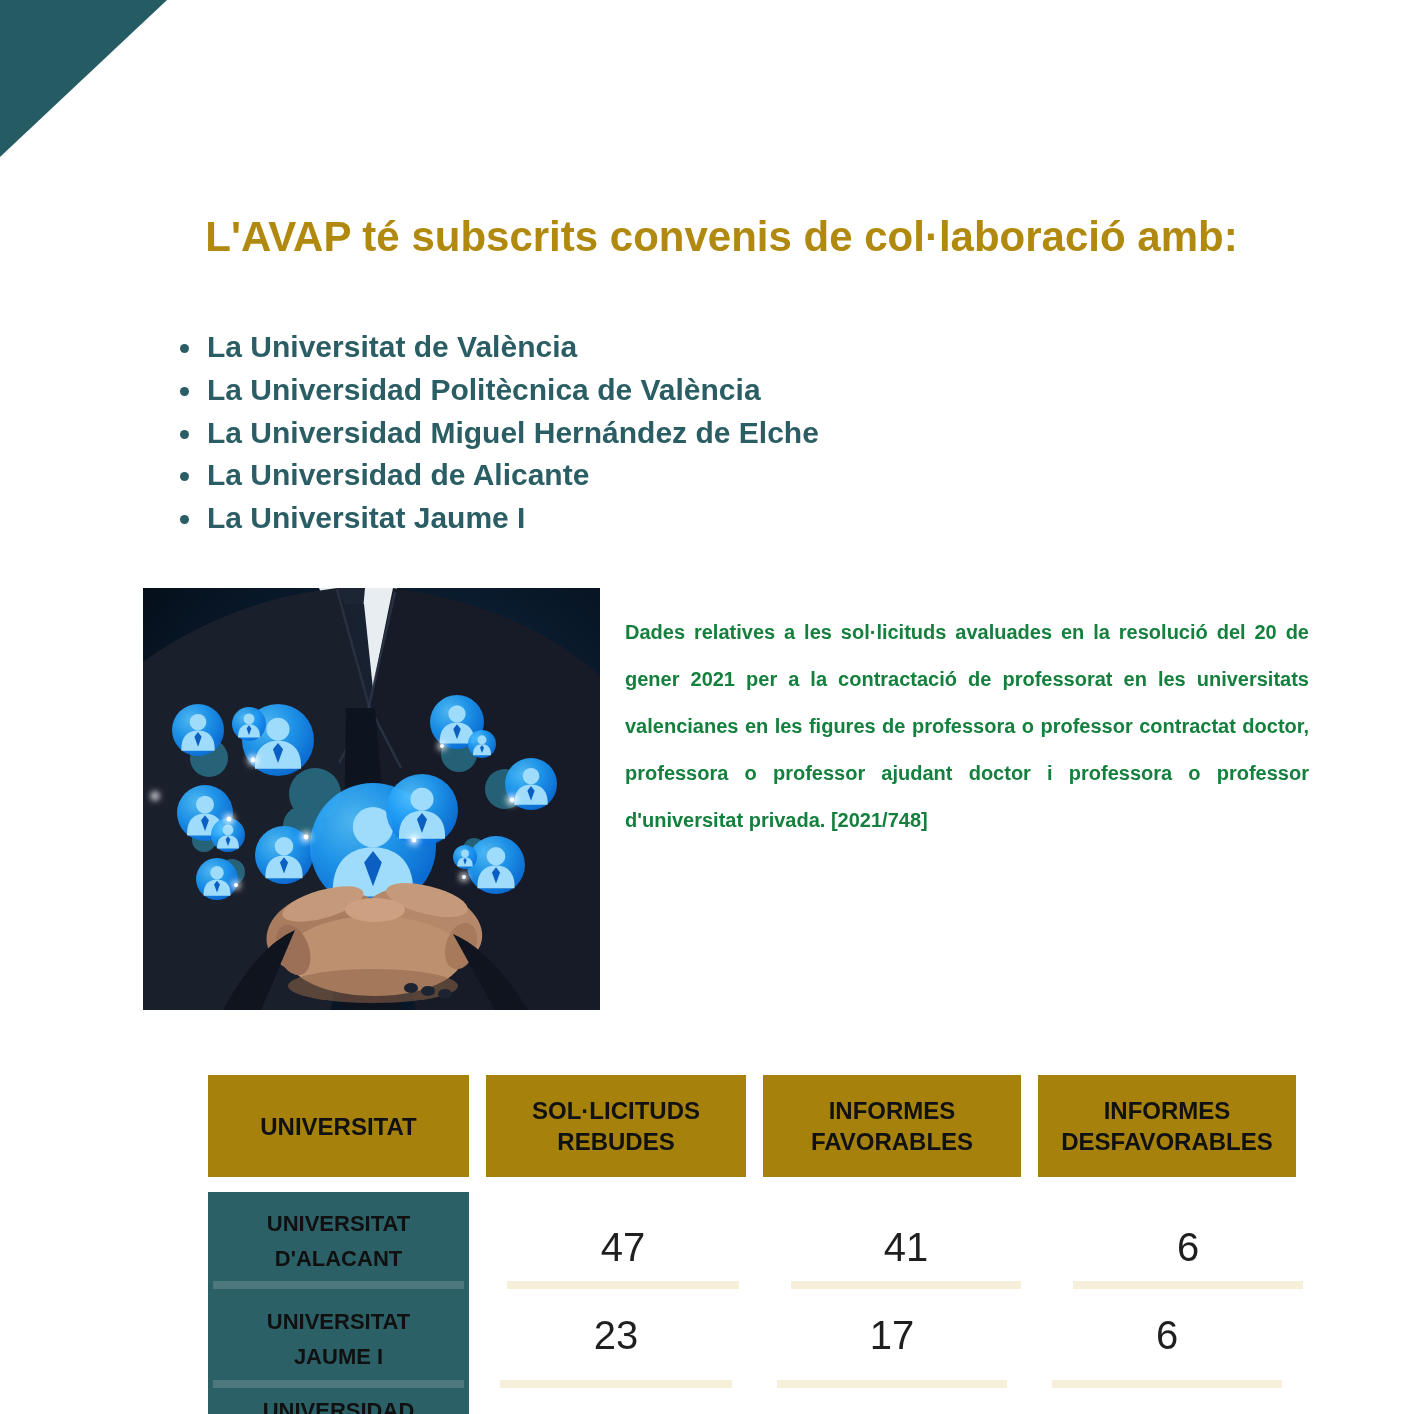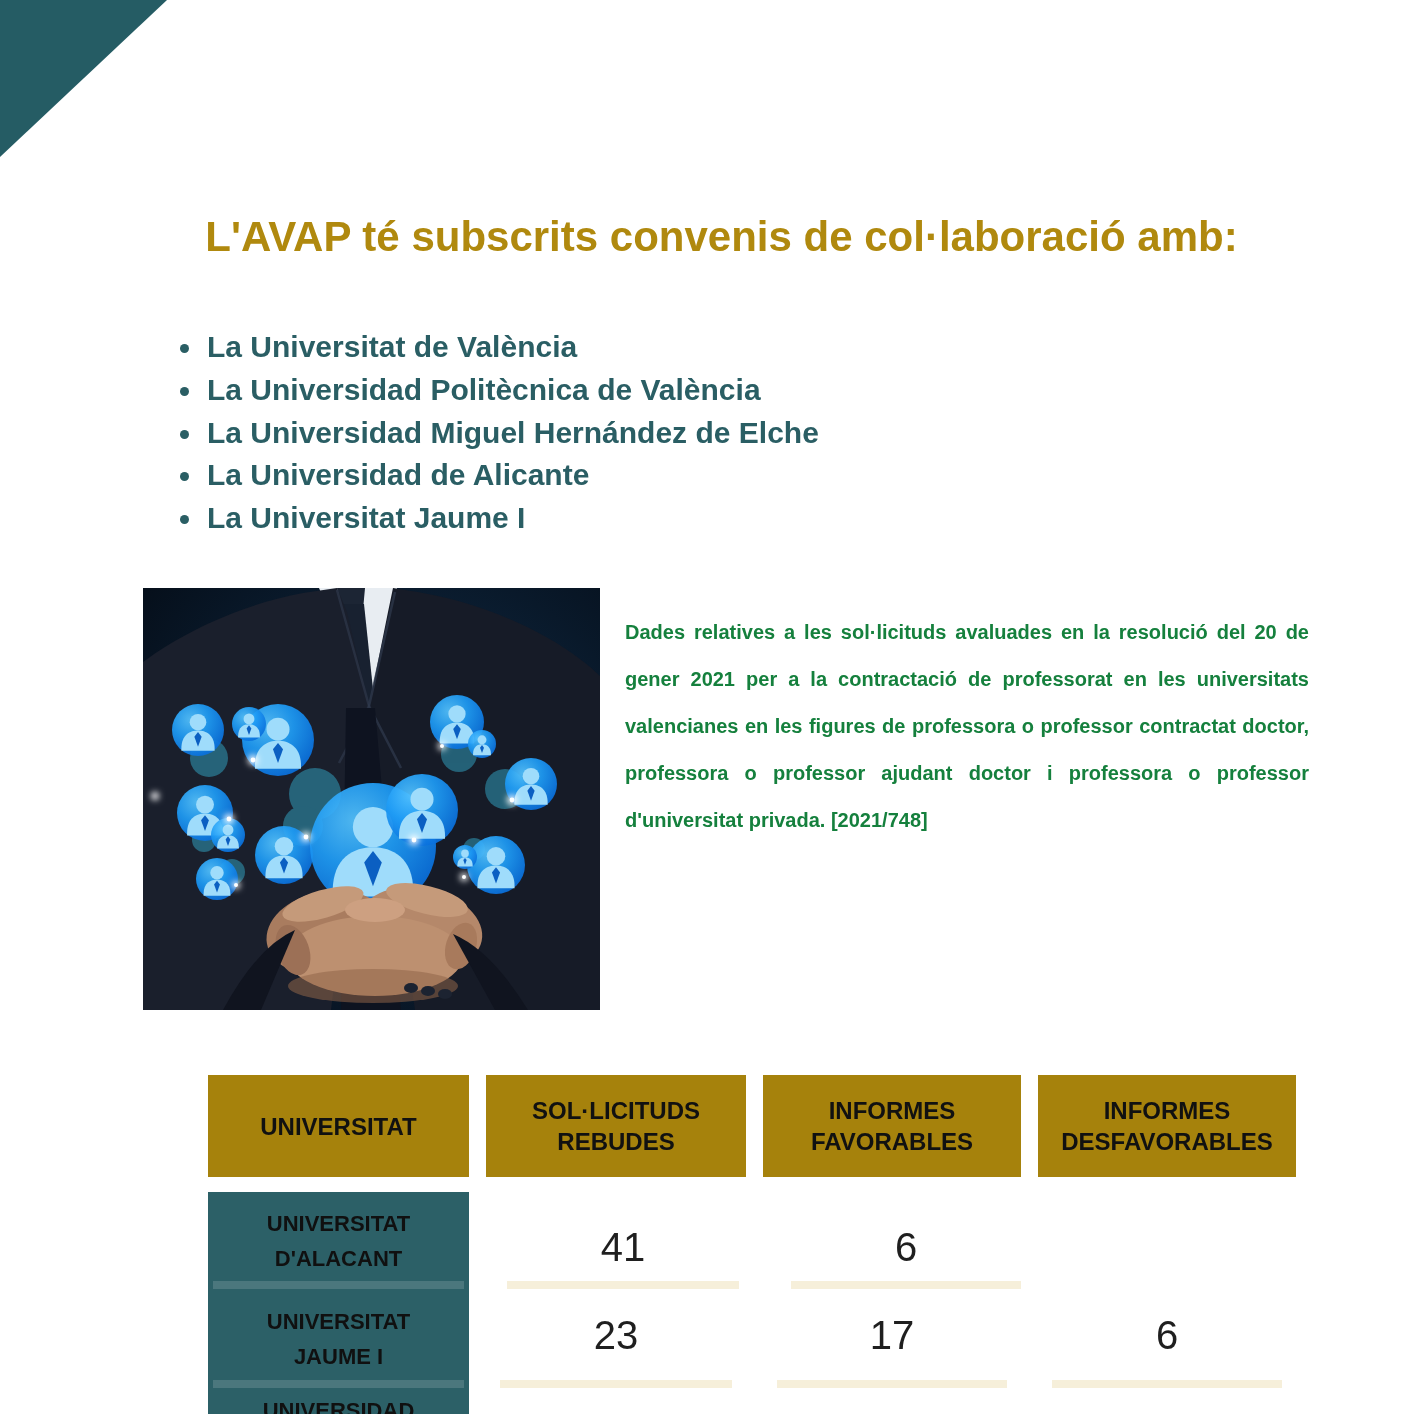--- a/index.html
+++ b/index.html
@@ -201,20 +201,21 @@
 
   <div class="table">
     <div class="thead">
       <div class="hcell">UNIVERSITAT</div>
       <div class="hcell">SOL·LICITUDS REBUDES</div>
       <div class="hcell">INFORMES FAVORABLES</div>
       <div class="hcell">INFORMES DESFAVORABLES</div>
     </div>
     <div class="trow trow1">
       <div class="ucell">UNIVERSITAT D'ALACANT</div>
+      <div class="vcell">47</div>
       <div class="vcell">41</div>
       <div class="vcell">6</div>
     </div>
     <div class="trow trow2">
       <div class="ucell">UNIVERSITAT JAUME I</div>
       <div class="vcell">23</div>
       <div class="vcell">17</div>
       <div class="vcell">6</div>
     </div>
     <div class="trow trow3">

